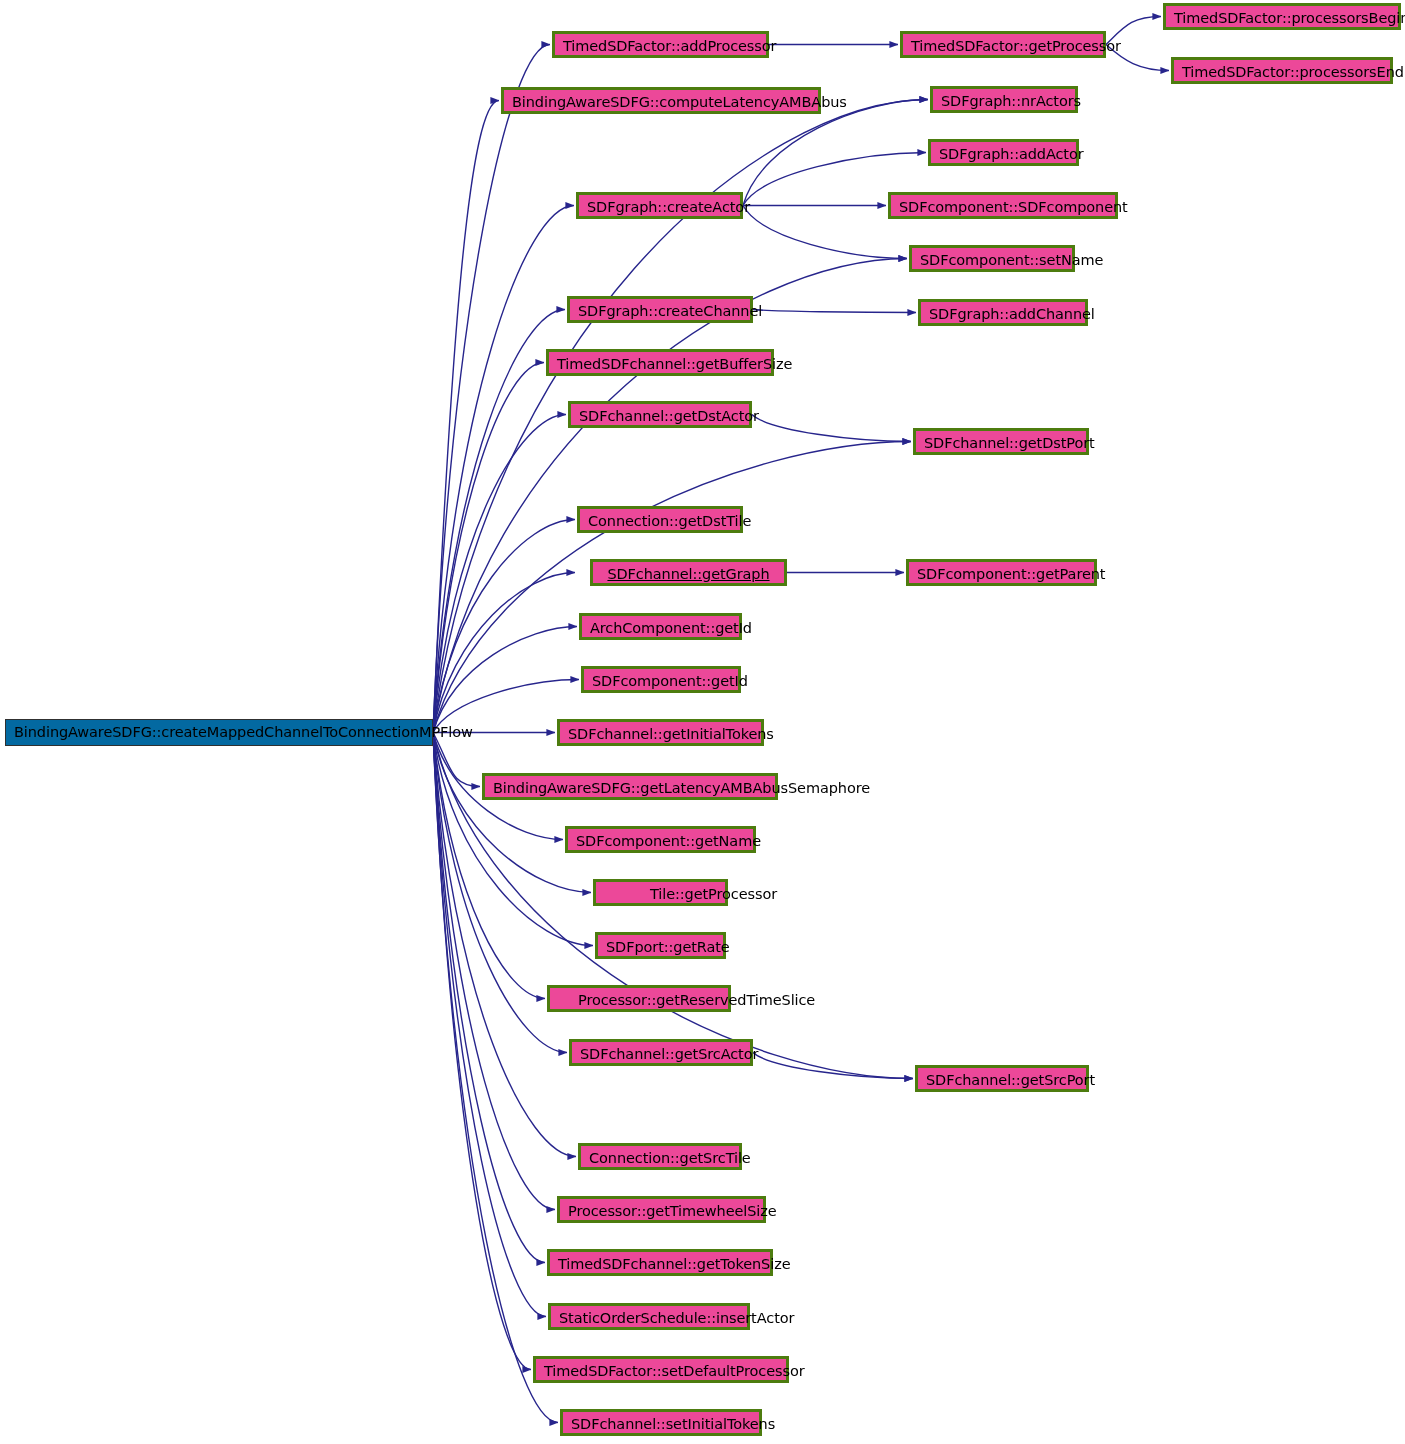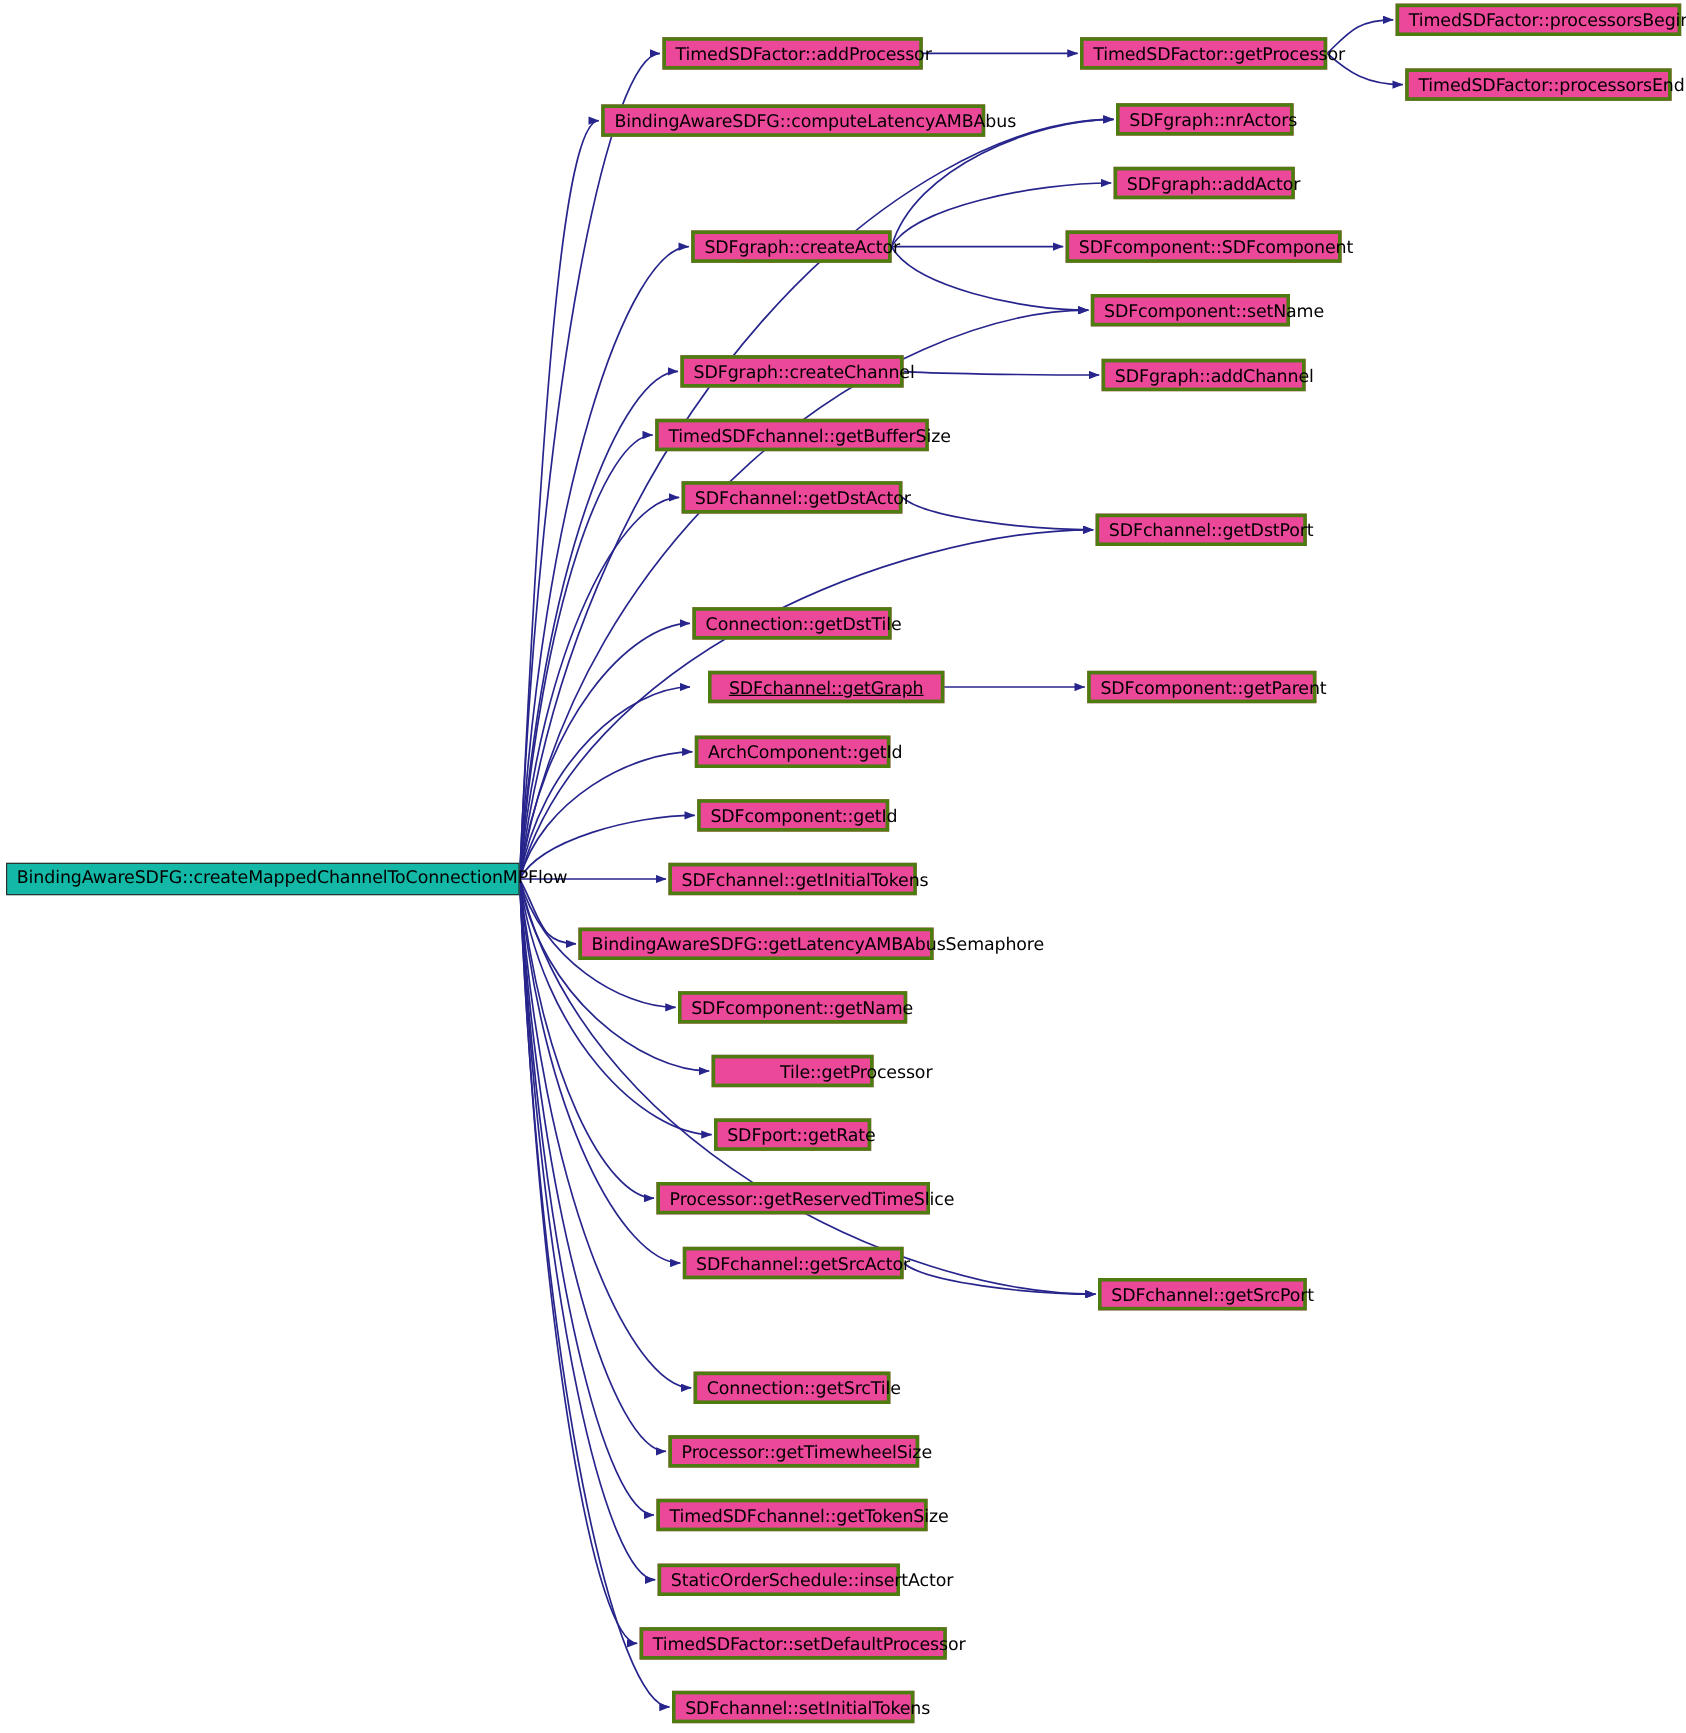--- a/index.html
+++ b/index.html
@@ -35,21 +35,21 @@
     height: 27px;
     line-height: 25px;
     text-align: center;
     white-space: nowrap;
     font-size: 14.5px;
     color: #000000;
     letter-spacing: -0.1px;
     z-index: 5;
   }
   .node.root {
-    background: #14b8a6;
+    background: #0369a1;
     border: 1px solid #303030;
   }
   .node-label {
     display: block;
     padding: 0 8px;
   }
 </style>
 </head>
 <body>
 
@@ -143,21 +143,21 @@
       </div>
       <div class="node" style="left: 565px; top: 826px; width: 191px;">
         <span class="node-label">SDFcomponent::getName</span>
       </div>
       <div class="node" style="left: 593px; top: 879px; width: 135px; padding-left: 46px;">
         <span class="node-label">Tile::getProcessor</span>
       </div>
       <div class="node" style="left: 595px; top: 932px; width: 131px;">
         <span class="node-label">SDFport::getRate</span>
       </div>
-      <div class="node" style="left: 547px; top: 985px; width: 228px;">
+      <div class="node" style="left: 547px; top: 985px; width: 184px; padding-left: 20px;">
         <span class="node-label">Processor::getReservedTimeSlice</span>
       </div>
       <div class="node" style="left: 569px; top: 1039px; width: 184px;">
         <span class="node-label">SDFchannel::getSrcActor</span>
       </div>
       <div class="node" style="left: 578px; top: 1143px; width: 164px;">
         <span class="node-label">Connection::getSrcTile</span>
       </div>
       <div class="node" style="left: 557px; top: 1196px; width: 209px;">
         <span class="node-label">Processor::getTimewheelSize</span>

